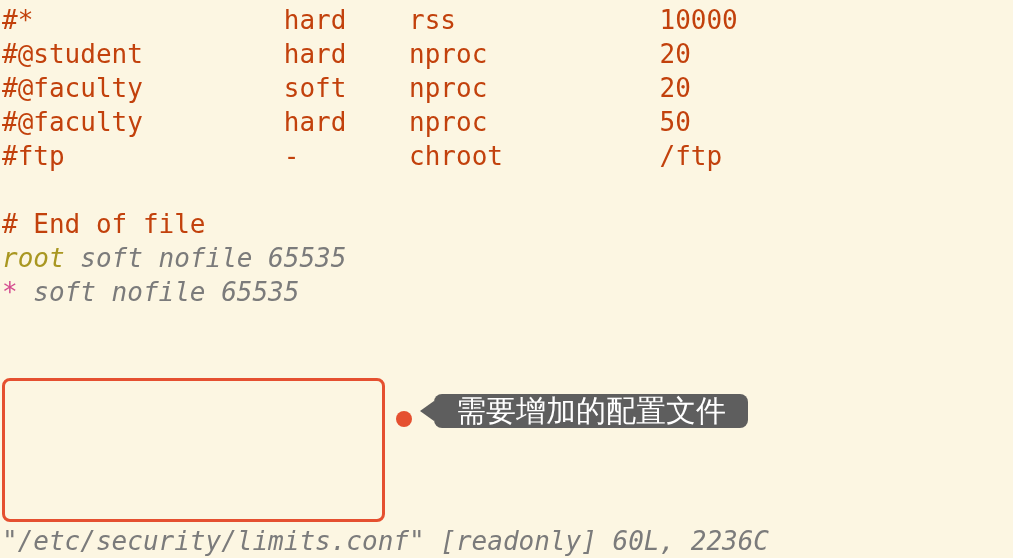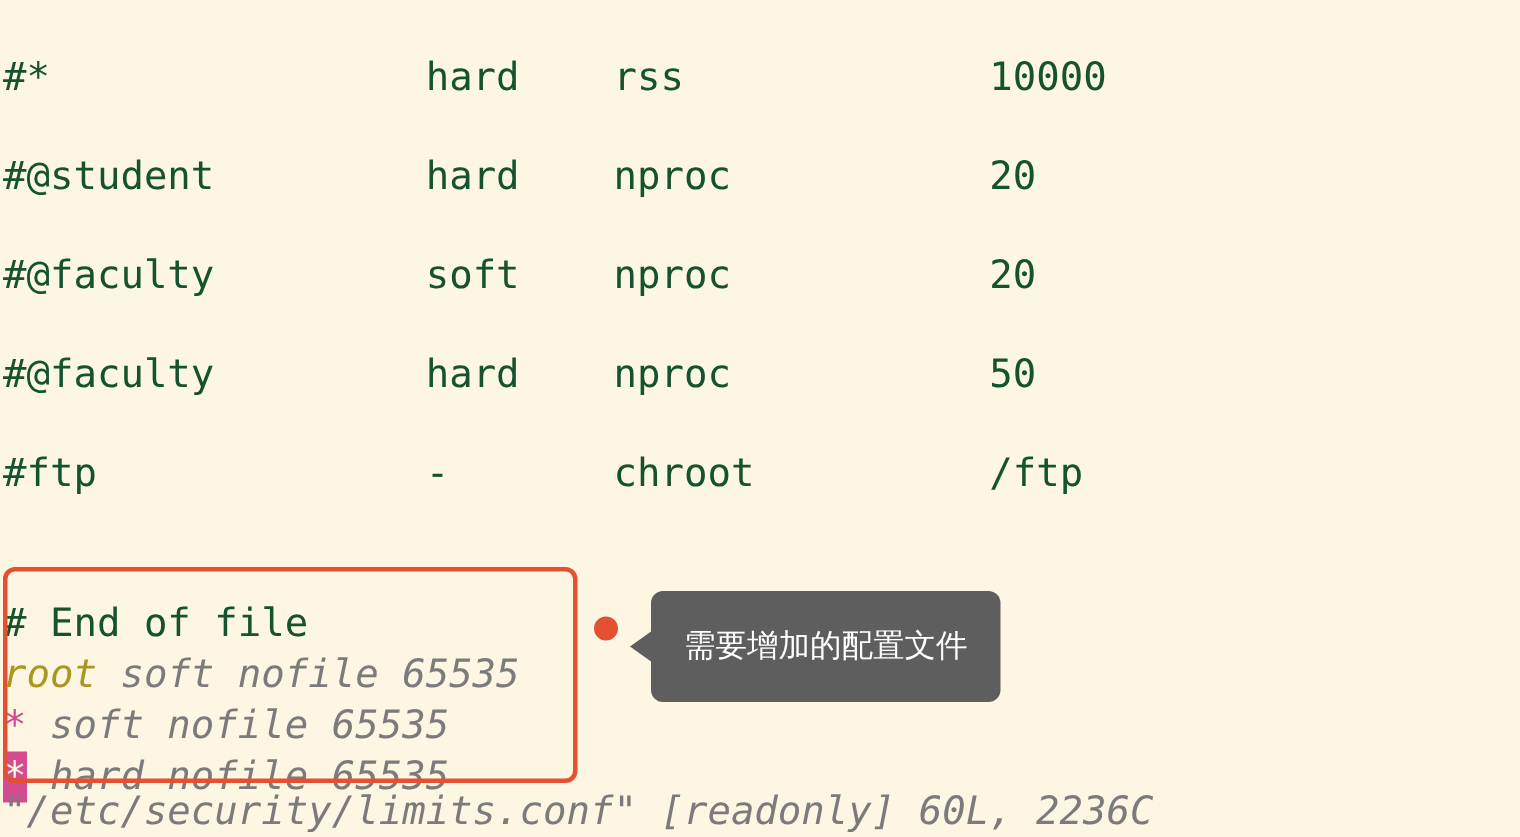--- a/index.html
+++ b/index.html
@@ -15,21 +15,21 @@
     position: relative;
   }
   .editor {
     position: relative;
     padding: 3px 2px 0 2px;
   }
   .row {
     white-space: pre;
     height: 34px;
   }
-  .blue  { color: #14532d; margin-top: 32px; }
+  .blue  { color: #c2410c; }
   .gray  { color: #7b7b7b; font-style: italic; }
   .olive { color: #a99721; text-align: center; }
   .pink  { color: #d44c8f; }
   .pink-cursor {
     background: #d44c8f;
     color: #fcf6e2;
     display: inline-block;
     font-style: normal;
   }
   .status {
@@ -53,22 +53,22 @@
     height: 16px;
     background: #e55030;
     border-radius: 50%;
   }
   .callout {
     position: absolute;
     background: #5e5e5e;
     color: #ffffff;
     font-family: -apple-system, "PingFang SC", "Microsoft YaHei", sans-serif;
     font-style: normal;
-    font-size: 21px;
-    padding: 20px 22px;
+    font-size: 30px;
+    padding: 0 22px;
     border-radius: 8px;
   }
   .callout::before {
     content: "";
     position: absolute;
     left: -14px;
     top: 50%;
     transform: translateY(-50%);
     border-width: 10px 14px 10px 0;
     border-style: solid;
@@ -85,21 +85,20 @@
   <div class="row blue"><span>#@faculty</span>         <span>soft</span>    <span>nproc</span>           <span>20</span></div>
   <div class="row blue"><span>#@faculty</span>         <span>hard</span>    <span>nproc</span>           <span>50</span></div>
   <div class="row blue"><span>#ftp</span>              <span>-</span>       <span>chroot</span>          <span>/ftp</span></div>
 
   <div class="row"> </div>
 
   <div class="row blue"><span># End of file</span></div>
 
   <div class="row gray"><span class="olive">root</span><span> soft nofile 65535</span></div>
   <div class="row gray"><span class="pink">*</span><span> soft nofile 65535</span></div>
-  <div class="row gray"><span class="pink-cursor">*</span><span> hard nofile 65535</span></div>
 
 </div>
 
 <div class="status">"/etc/security/limits.conf" [readonly] 60L, 2236C</div>
 
 <div class="highlight-box" style="left:2px; top:378px; width:383px; height:144px;"></div>
 <div class="dot" style="left:396px; top:411px;"></div>
 <div class="callout" style="left:434px; top:394px;">
   <span>需要增加的配置文件</span>
 </div>

